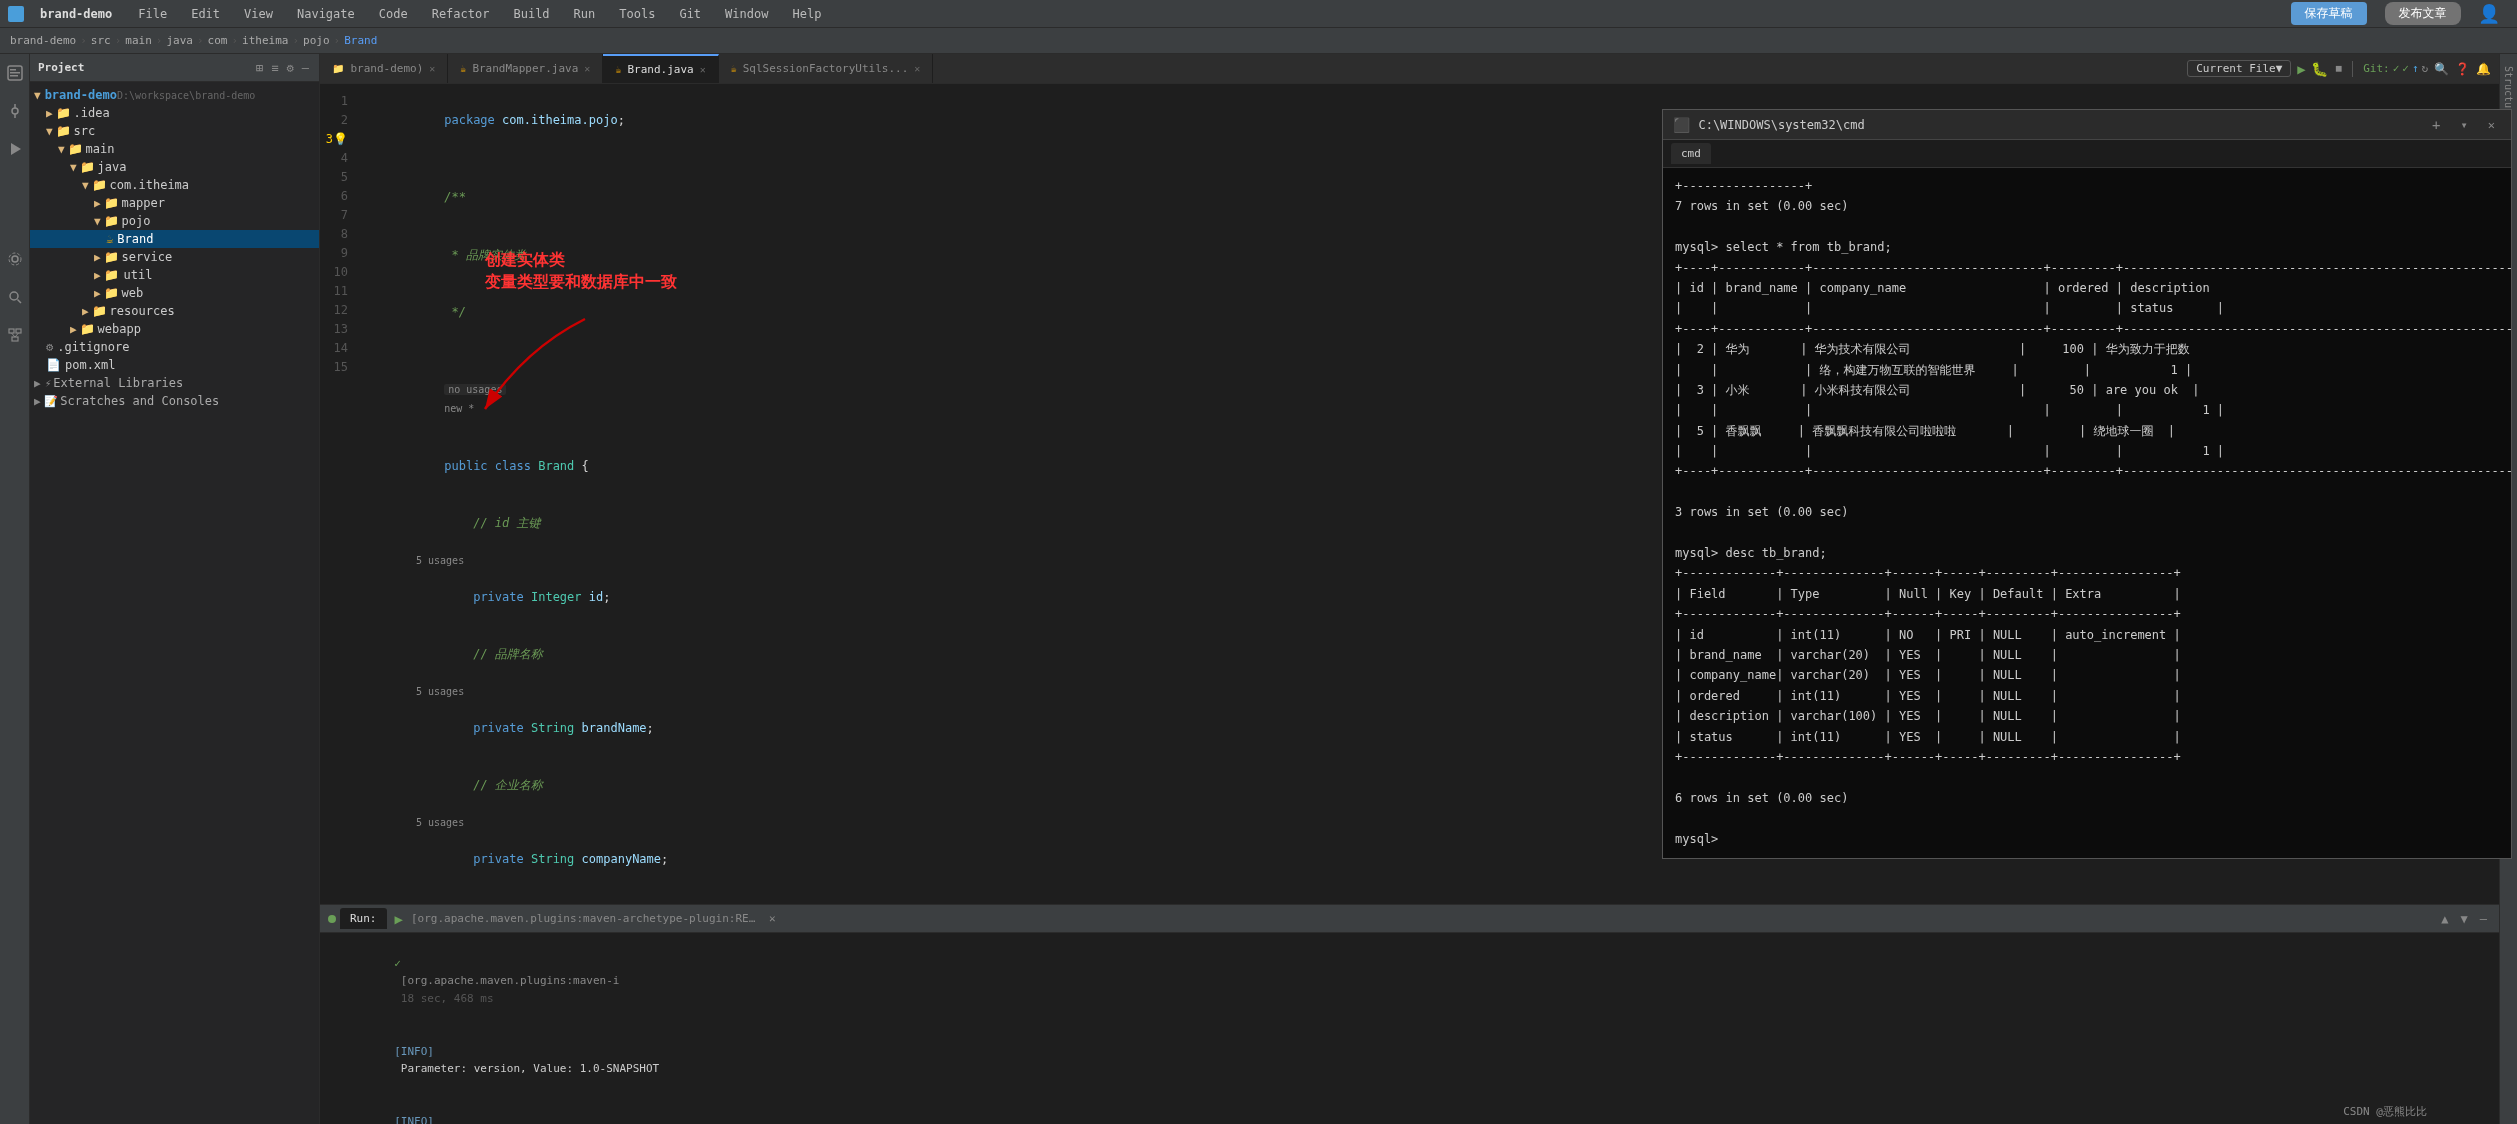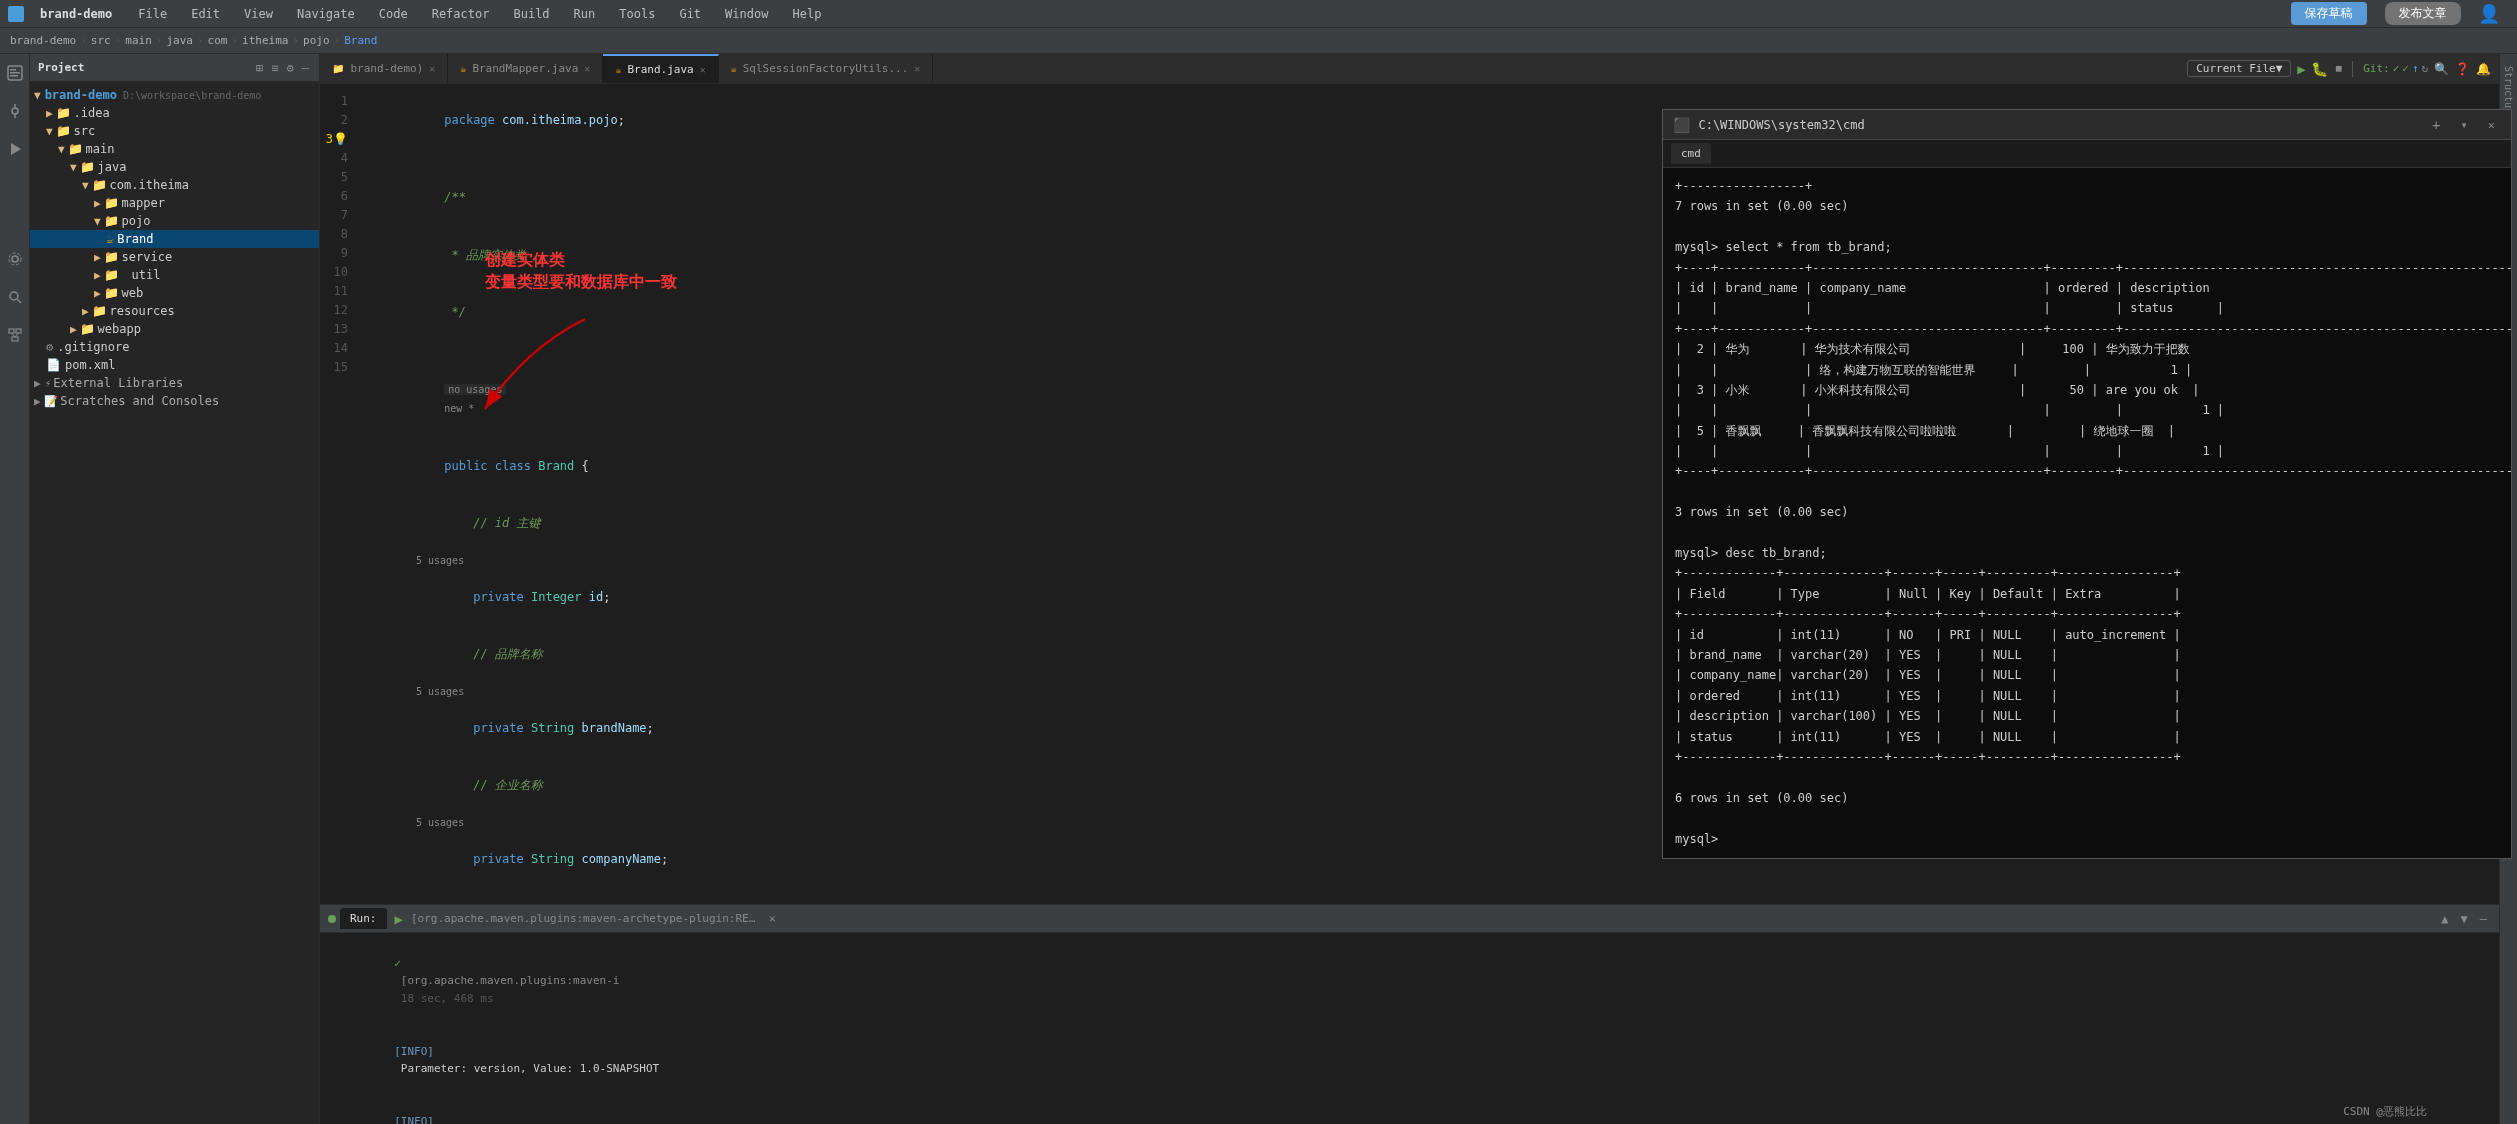--- a/index.html
+++ b/index.html
@@ -181,21 +181,21 @@
         <span class="panel-header-icon">≡</span>
         <span class="panel-header-icon">⚙</span>
         <span class="panel-header-icon">—</span>
       </div>
     </div>
     <div class="file-tree">
 
       <div class="tree-item" style="padding-left:4px;">
         <span class="tree-icon folder-icon">▼</span>
         <span style="color:#4a9eda;font-weight:bold;">brand-demo</span>
-        <span style="color:#666;font-size:10px;margin-left:6px;">D:\workspace\brand-demo</span>
+        <span style="color:#666;font-size:10px;">D:\workspace\brand-demo</span>
       </div>
 
       <div class="tree-item" style="padding-left:16px;">
         <span class="tree-icon folder-icon">▶</span>
         <span class="folder-icon">📁</span>
         <span style="margin-left:2px;text-align:right;">.idea</span>
       </div>
 
       <div class="tree-item" style="padding-left:16px;">
         <span class="tree-icon folder-icon">▼</span>
@@ -240,21 +240,21 @@
 
       <div class="tree-item" style="padding-left:64px;">
         <span class="tree-icon folder-icon">▶</span>
         <span class="folder-icon">📁</span>
         <span style="margin-left:2px;">service</span>
       </div>
 
       <div class="tree-item" style="padding-left:64px;">
         <span class="tree-icon folder-icon">▶</span>
         <span class="folder-icon">📁</span>
-        <span style="margin-left:12px;">util</span>
+        <span style="margin-left:4px;">util</span>
       </div>
 
       <div class="tree-item" style="padding-left:64px;">
         <span class="tree-icon folder-icon">▶</span>
         <span class="folder-icon">📁</span>
         <span style="margin-left:2px;">web</span>
       </div>
 
       <div class="tree-item" style="padding-left:52px;">
         <span class="tree-icon folder-icon">▶</span>

